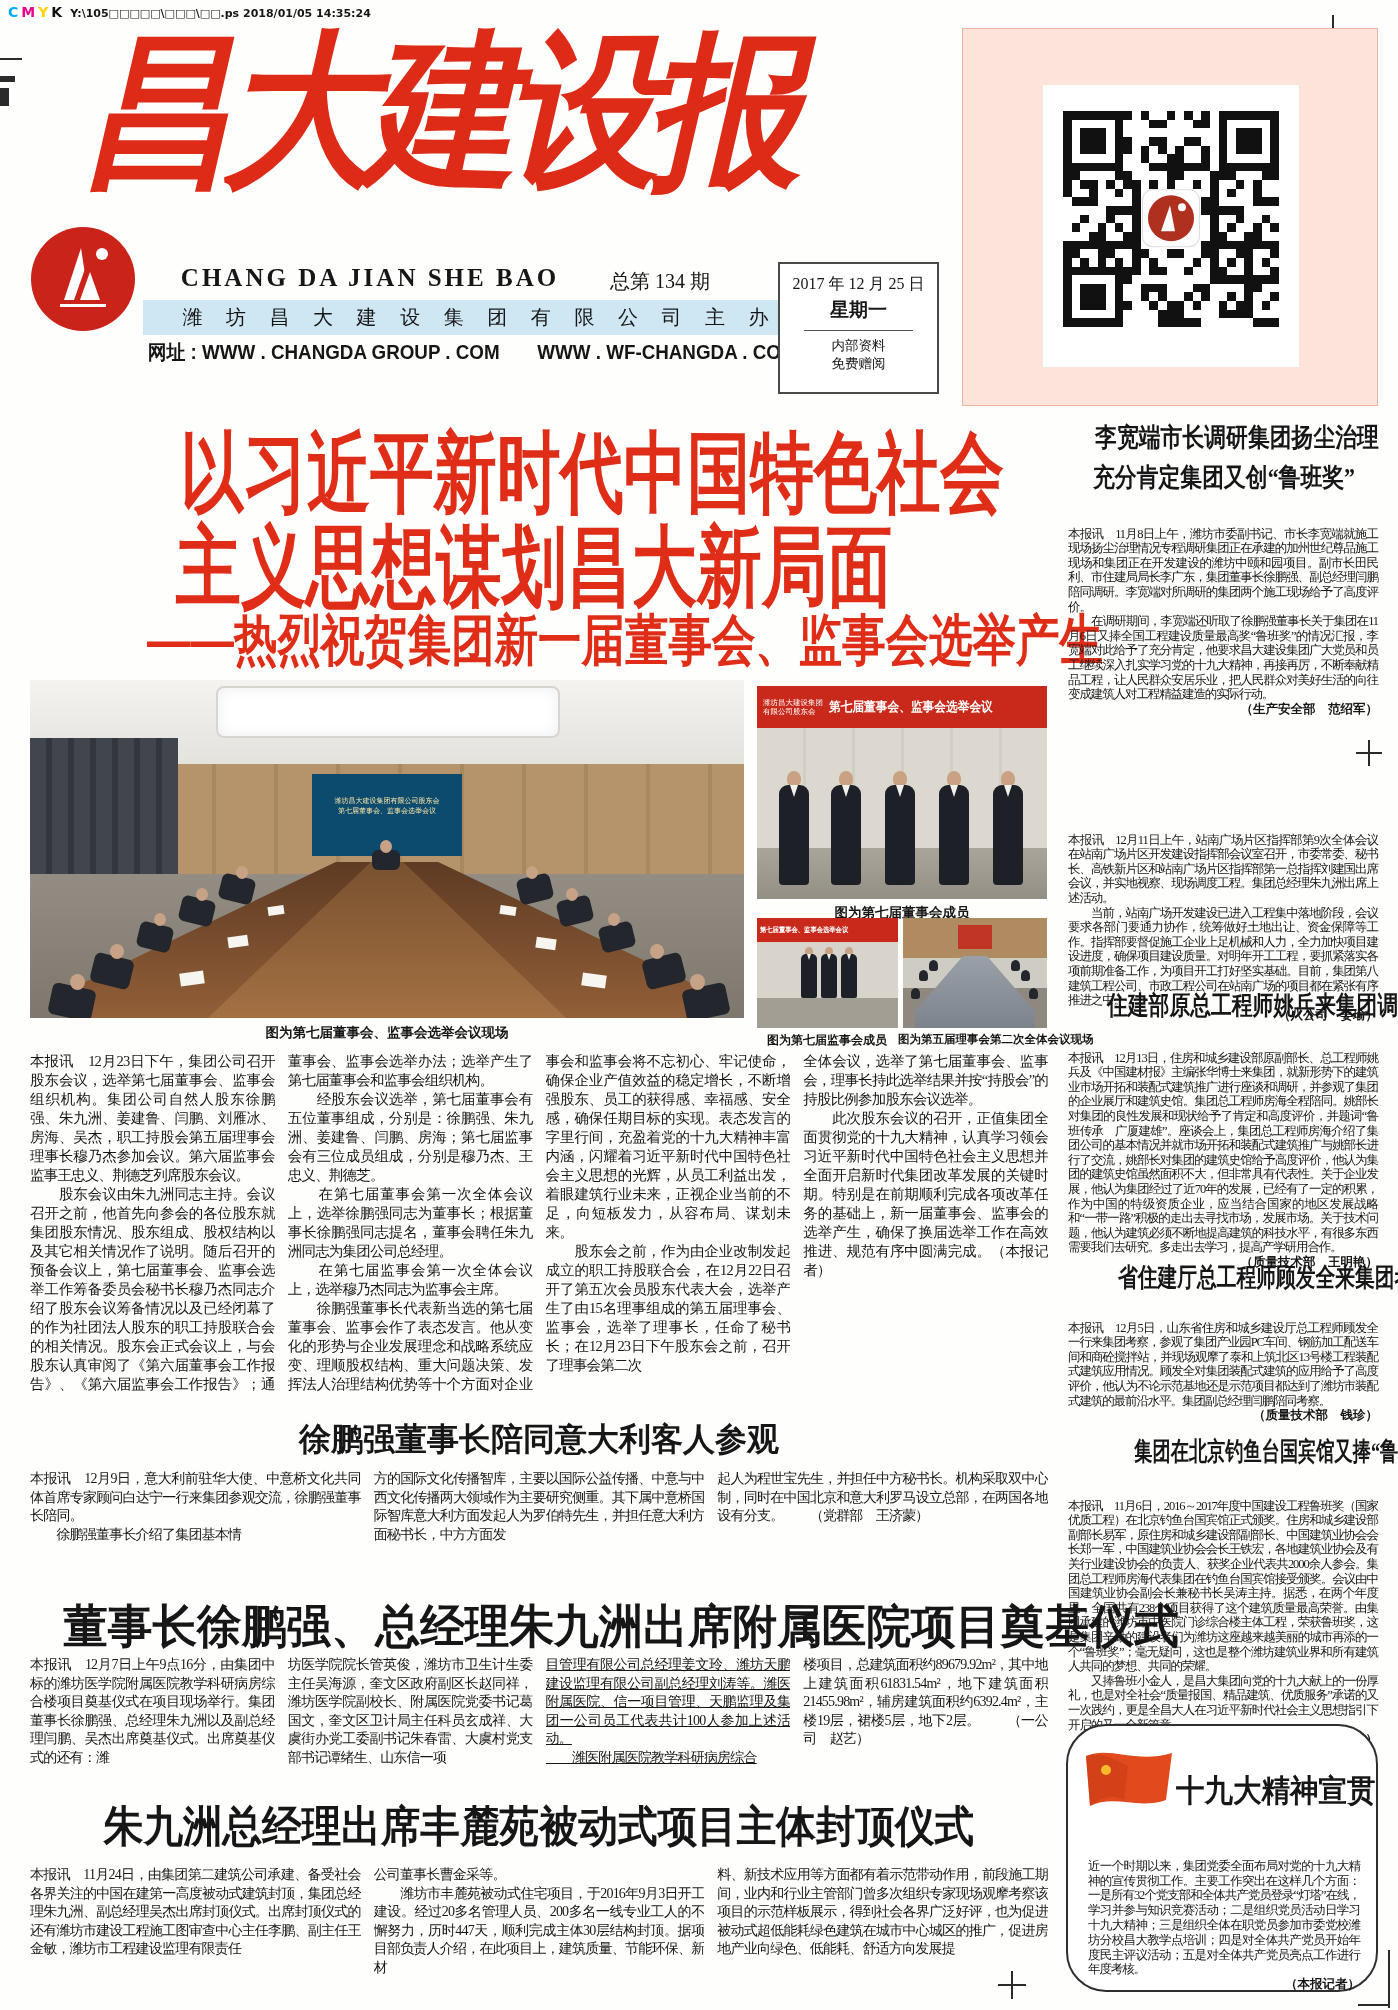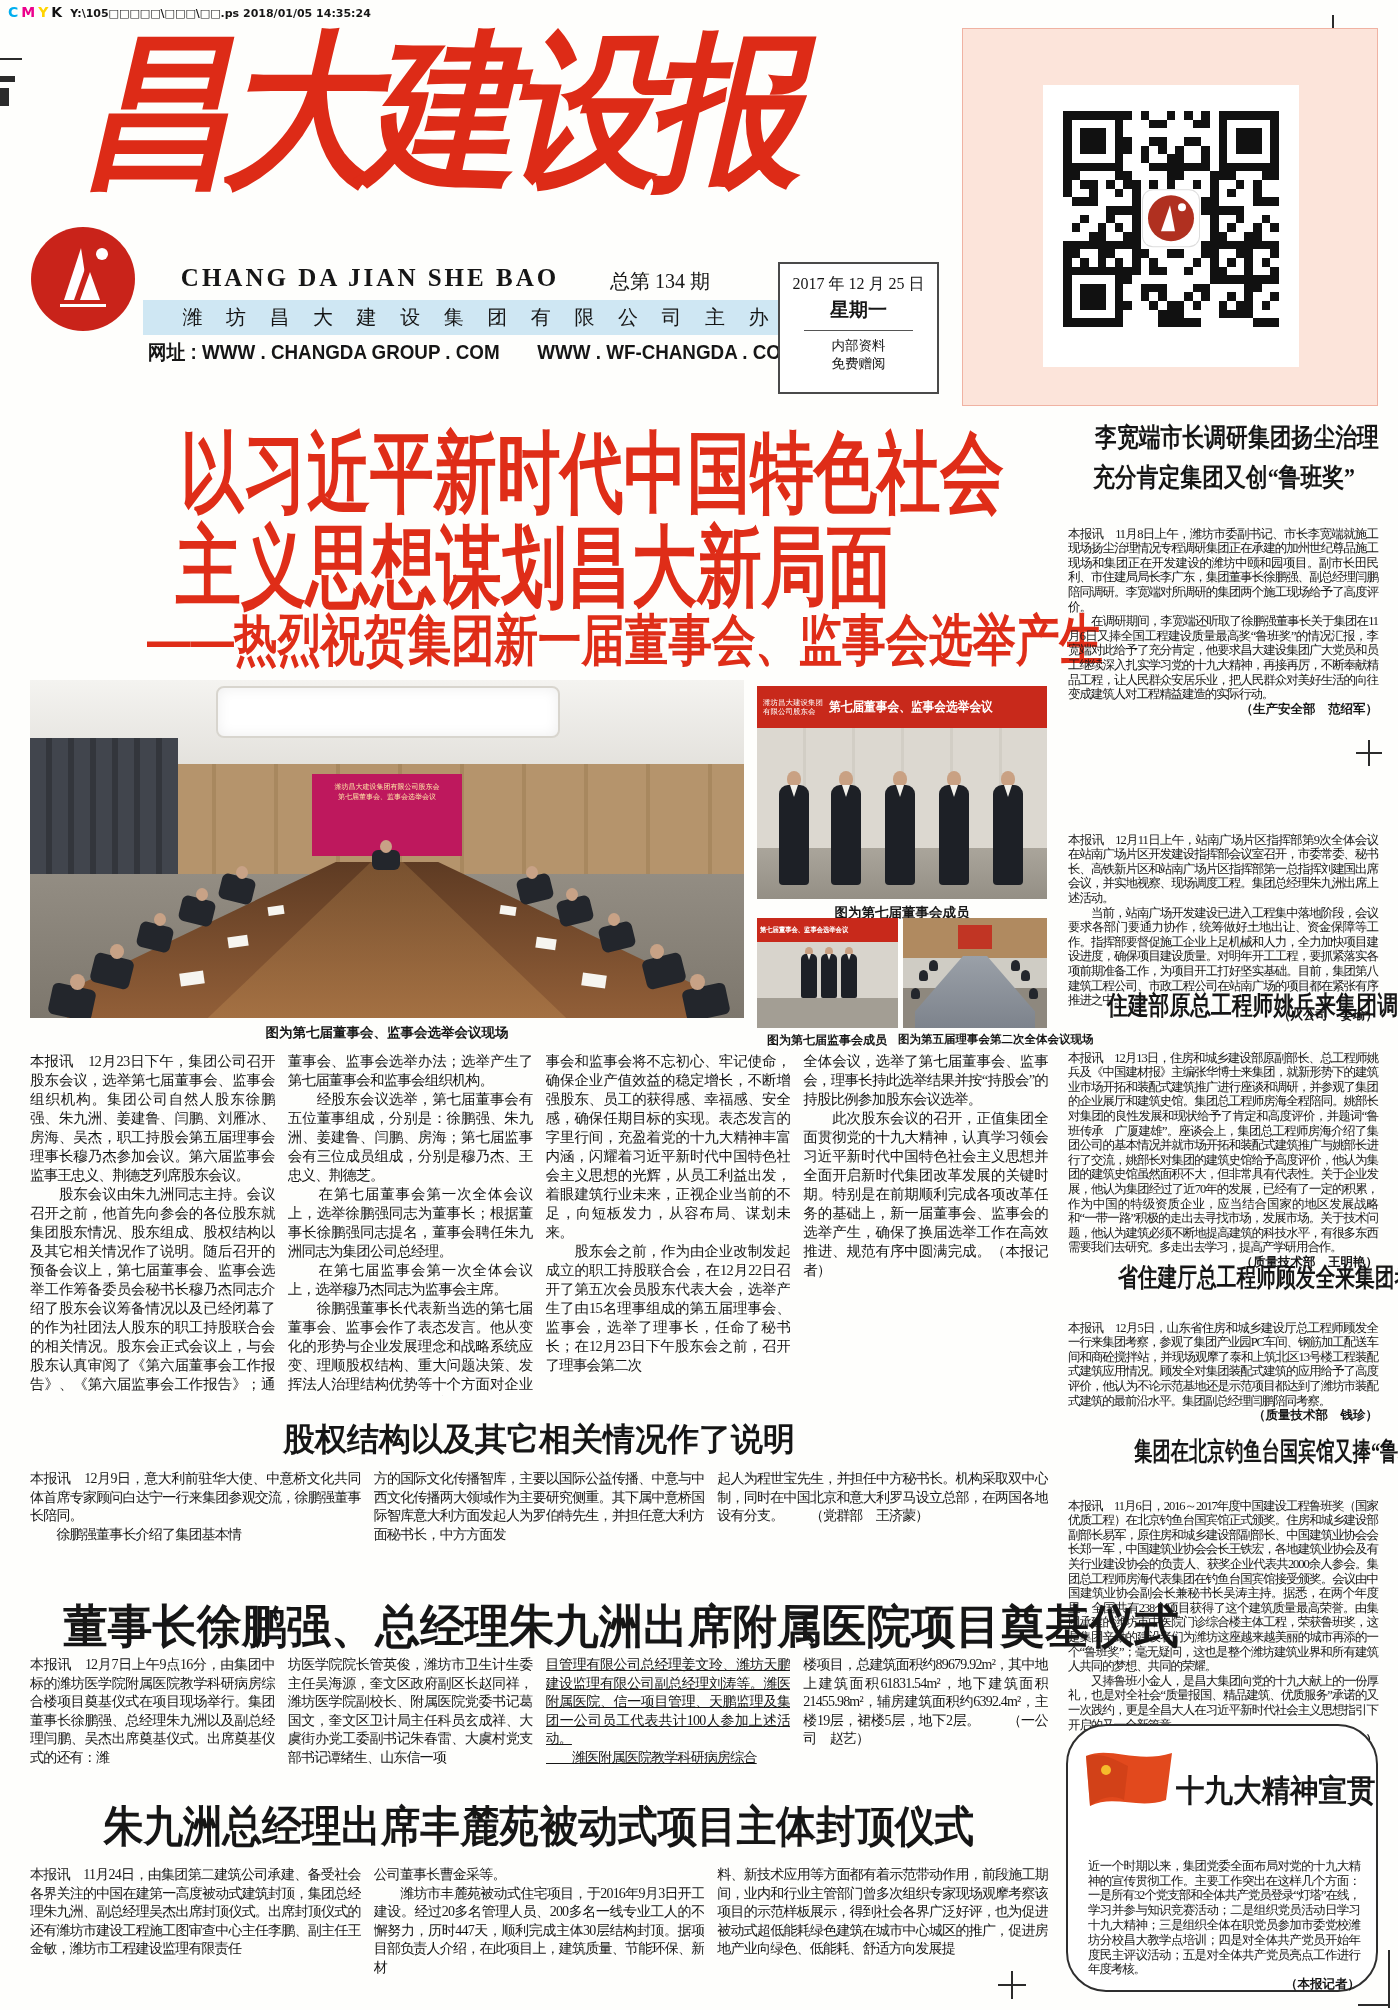--- a/index.html
+++ b/index.html
@@ -60,22 +60,22 @@
   .caption{position:absolute;text-align:center;font-weight:bold;font-size:13.5px;white-space:nowrap;}
   
   #p1{left:30px;top:680px;width:714px;height:338px;}
   #p1 .ceil{position:absolute;left:0;top:0;width:100%;height:84px;background:linear-gradient(#f4f3f0,#e4e2dd);}
   #p1 .lightpanel{position:absolute;left:186px;top:6px;width:340px;height:48px;background:#fff;
        border:2px solid #d8d5ce;border-radius:8px;box-shadow:inset 0 0 14px #eee;}
   #p1 .wall{position:absolute;left:0;top:84px;width:100%;height:110px;
        background:repeating-linear-gradient(90deg,#b5946c 0 58px,#a8885f 58px 62px);}
   #p1 .dark{position:absolute;left:0;top:58px;width:148px;height:150px;
        background:repeating-linear-gradient(90deg,#41454d 0 16px,#33363c 16px 22px);}
-  #p1 .screen{position:absolute;left:282px;top:94px;width:150px;height:82px;background:#be185d;
-       color:#ffe9a8;text-align:center;font-size:7px;line-height:10px;padding-top:8px;box-sizing:border-box;}
+  #p1 .screen{position:absolute;left:282px;top:94px;width:150px;height:82px;background:#0c4a6e;
+       color:#ffe9a8;text-align:center;font-size:7px;line-height:10px;padding-top:22px;box-sizing:border-box;}
   #p1 .floor{position:absolute;left:0;top:194px;width:100%;height:144px;background:linear-gradient(#938d83,#7d776d);}
   #p1 .table{position:absolute;left:37px;top:182px;width:640px;height:156px;
        background:linear-gradient(#5e3b23,#925f38);clip-path:polygon(42% 0,58% 0,109% 100%,-9% 100%);}
   #p1 .tline{position:absolute;left:37px;top:182px;width:640px;height:156px;
        background:linear-gradient(#8a6038,#b07c4a);clip-path:polygon(47.5% 0,52.5% 0,78% 100%,22% 100%);opacity:.6;}
   #p1 .chair{position:absolute;width:34px;height:26px;background:#23262c;border-radius:6px;}
   #p1 .head{position:absolute;width:12px;height:13px;background:#c8a286;border-radius:50%;}
   #p1 .paper{position:absolute;width:16px;height:9px;background:#f6f5f0;transform:rotate(-8deg);}
   
   #p2{left:757px;top:686px;width:290px;height:213px;}
@@ -934,21 +934,21 @@
 　　在第七届董事会第一次全体会议上，选举徐鹏强同志为董事长；根据董事长徐鹏强同志提名，董事会聘任朱九洲同志为集团公司总经理。
 　　在第七届监事会第一次全体会议上，选举穆乃杰同志为监事会主席。
 　　徐鹏强董事长代表新当选的第七届董事会、监事会作了表态发言。他从变化的形势与企业发展理念和战略系统应变、理顺股权结构、重大问题决策、发挥法人治理结构优势等十个方面对企业未来进行了架构，他表示新一届董</div>
     <div class="col">事会和监事会将不忘初心、牢记使命，确保企业产值效益的稳定增长，不断增强股东、员工的获得感、幸福感、安全感，确保任期目标的实现。表态发言的字里行间，充盈着党的十九大精神丰富内涵，闪耀着习近平新时代中国特色社会主义思想的光辉，从员工利益出发，着眼建筑行业未来，正视企业当前的不足，向短板发力，从容布局、谋划未来。
 　　股东会之前，作为由企业改制发起成立的职工持股联合会，在12月22日召开了第五次会员股东代表大会，选举产生了由15名理事组成的第五届理事会、监事会，选举了理事长，任命了秘书长；在12月23日下午股东会之前，召开了理事会第二次</div>
     <div class="col">全体会议，选举了第七届董事会、监事会，理事长持此选举结果并按“持股会”的持股比例参加股东会议选举。
 　　此次股东会议的召开，正值集团全面贯彻党的十九大精神，认真学习领会习近平新时代中国特色社会主义思想并全面开启新时代集团改革发展的关键时期。特别是在前期顺利完成各项改革任务的基础上，新一届董事会、监事会的选举产生，确保了换届选举工作在高效推进、规范有序中圆满完成。（本报记者）</div>
   </div>
 
   <div class="serifhead" style="left:30px;top:1418px;width:1018px;font-size:32px;">
-    <span>股权结构以及其它相关情况作了说明</span>
+    <span>徐鹏强董事长陪同意大利客人参观</span>
   </div>
   <div class="cols" style="left:30px;top:1470px;width:1018px;height:122px;">
     <div class="col" style="font-size:14px;line-height:18.5px;">本报讯　12月9日，意大利前驻华大使、中意桥文化共同体首席专家顾问白达宁一行来集团参观交流，徐鹏强董事长陪同。
 　　徐鹏强董事长介绍了集团基本情</div>
     <div class="col" style="font-size:14px;line-height:18.5px;">方的国际文化传播智库，主要以国际公益传播、中意与中西文化传播两大领域作为主要研究侧重。其下属中意桥国际智库意大利方面发起人为罗伯特先生，并担任意大利方面秘书长，中方方面发</div>
     <div class="col" style="font-size:14px;line-height:18.5px;">起人为程世宝先生，并担任中方秘书长。机构采取双中心制，同时在中国北京和意大利罗马设立总部，在两国各地设有分支。　　（党群部　王济蒙）</div>
   </div>
 
   <div class="serifhead" style="left:46px;top:1596px;width:1018px;font-size:46px;">
     <span style="transform:scaleX(.97);">董事长徐鹏强、总经理朱九洲出席附属医院项目奠基仪式</span>

